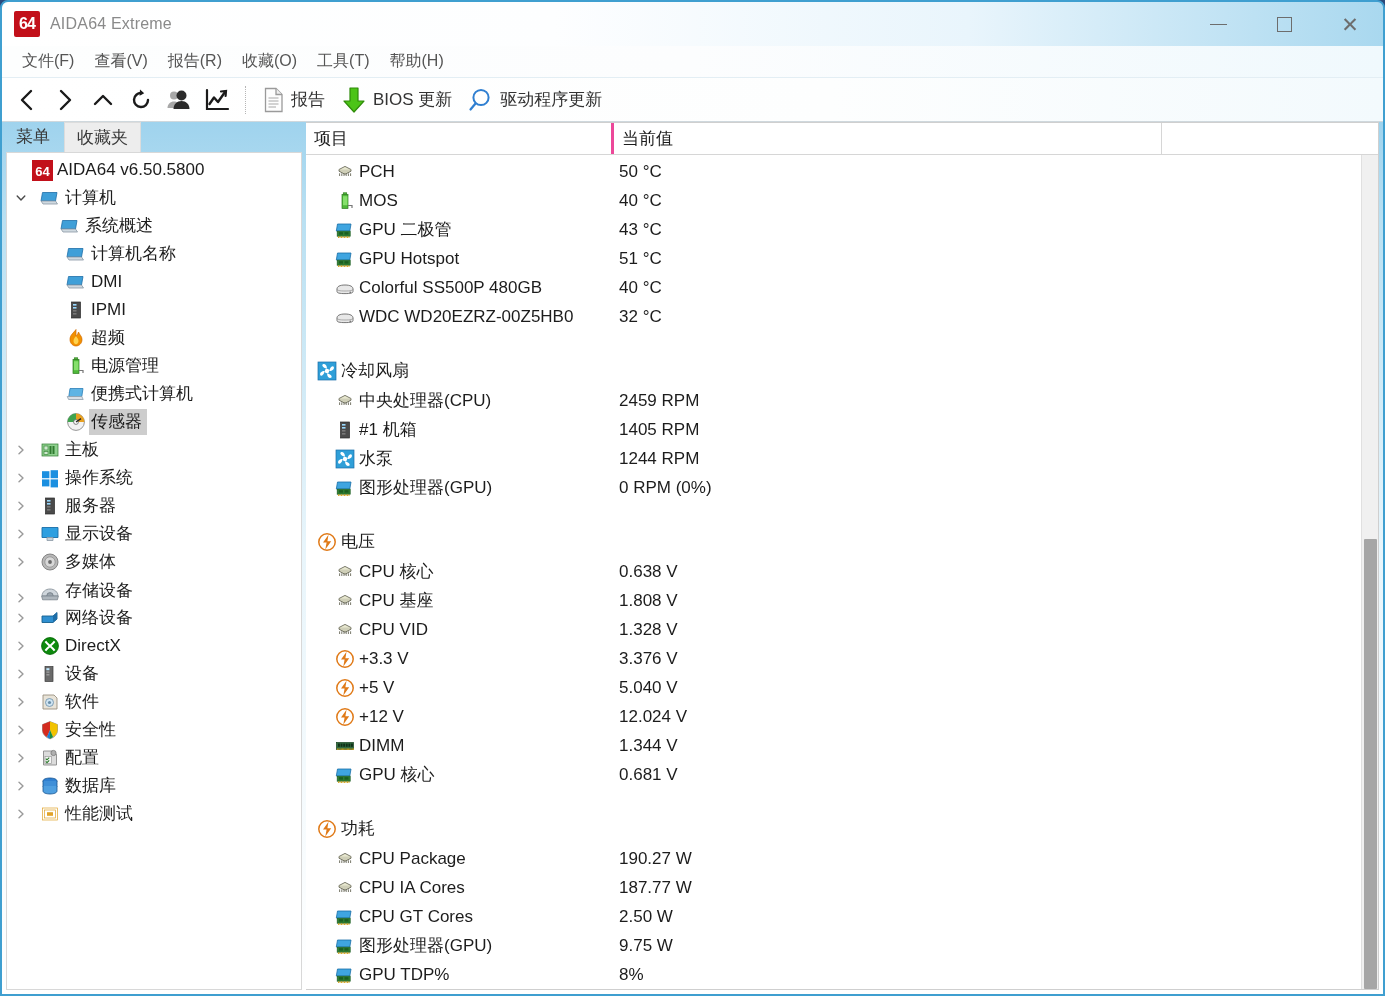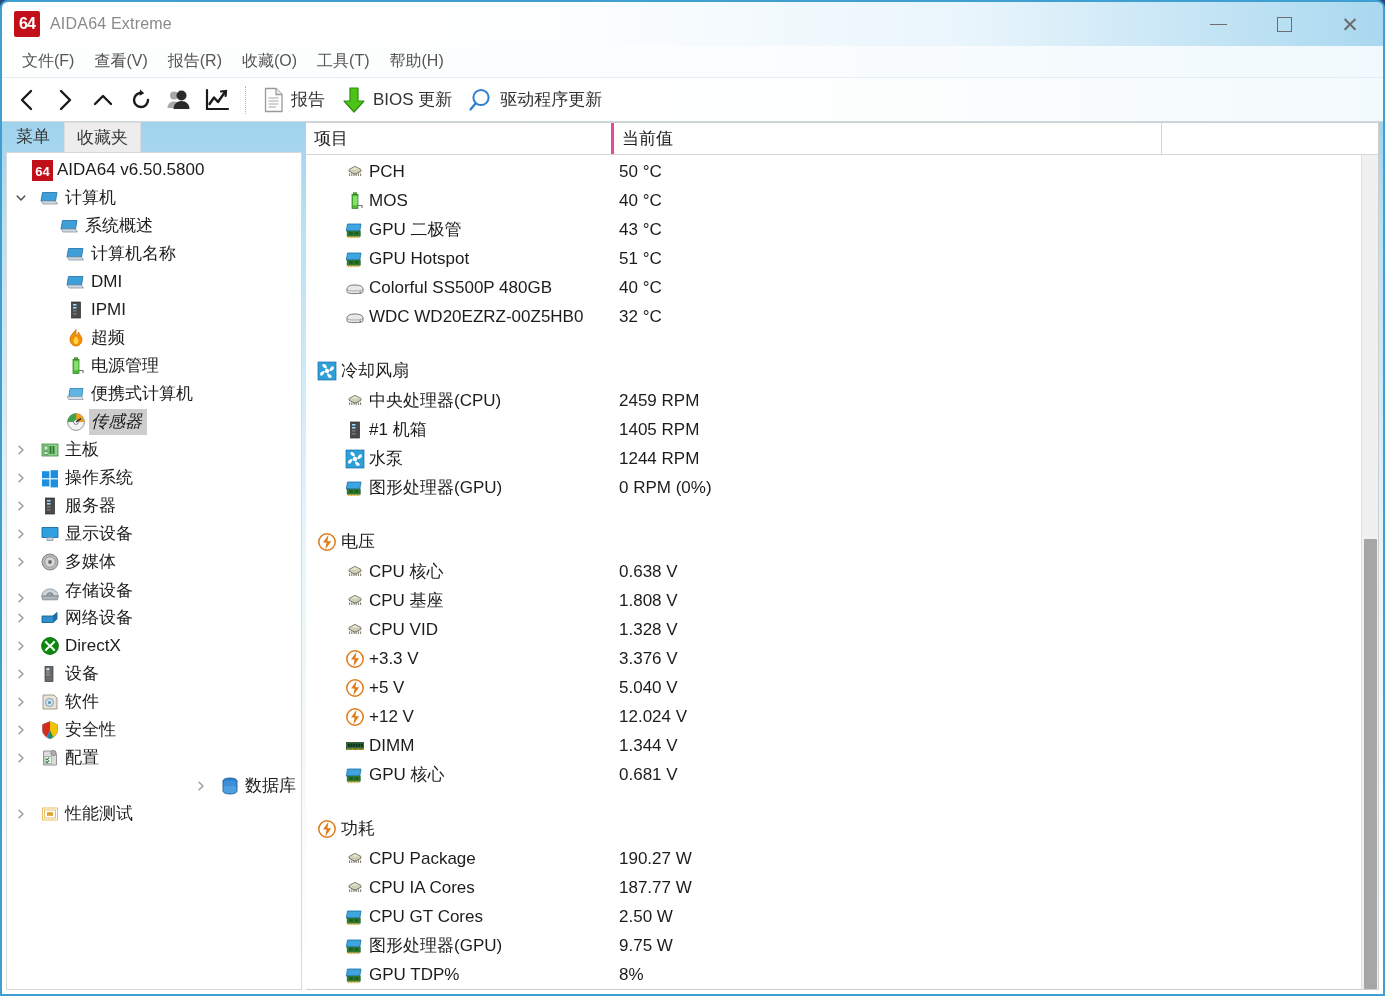--- a/index.html
+++ b/index.html
@@ -122,21 +122,21 @@
   .ch.c1 { width: 305px; }
   .ch.c2 { width: 550px; border-left: 3px solid #ec4899; }
   .ch.c3 { flex: 1; border-left: 1px solid #d6d6d6; }
 
   .rows { flex: 1; position: relative; overflow: hidden; }
   .rowlist { padding-top: 2px; }
   .row {
     display: flex; align-items: center; height: 29px;
     font-size: 17px; color: #1c1c1c; white-space: nowrap;
   }
-  .row .rname { display: flex; align-items: center; width: 305px; padding-left: 36px; }
+  .row .rname { display: flex; align-items: center; width: 305px; padding-left: 26px; }
   .row .rname.hdr { padding-left: 8px; font-weight: normal; }
   .row .ricon { width: 26px; flex: 0 0 26px; display:flex; align-items:center; justify-content:center; }
   .row .rtext { padding-left: 1px; }
   .row .rval { padding-left: 8px; }
   .row.section { height: 31px; }
   .spacer { height: 24px; }
 
   
   .vscroll {
     position: absolute; top: 0; right: 0; width: 17px; bottom: 0;
@@ -365,21 +365,21 @@
           <div class="node" style="padding-left: 34px;">
             <span class="expander"></span>
             <span class="nicon">
               <svg width="20" height="20" viewBox="0 0 20 20">
                 <path d="M4 4.5 H17 L15.8 12.5 H2.8 Z" fill="#5fb4e4" stroke="#2a7fb8" stroke-width="0.8"></path>
                 <path d="M1.2 12.5 H15.8 L17.2 15.5 H2.6 Z" fill="#d8dfe6" stroke="#90a0ac" stroke-width="0.8"></path>
               </svg>
             </span>
             <span class="nlabel">便携式计算机</span>
           </div>
-          <div class="node selected" style="padding-left: 34px; font-style: italic;">
+          <div class="node selected" style="padding-left: 34px;">
             <span class="expander"></span>
             <span class="nicon">
               <svg width="20" height="20" viewBox="0 0 20 20">
                 <circle cx="10" cy="10" r="8.4" fill="#f2f2f2" stroke="#8a8a8a" stroke-width="0.9"></circle>
                 <path d="M10 1.6 A8.4 8.4 0 0 1 18.4 10 L10 10 Z" fill="#e8a020"></path>
                 <path d="M10 1.6 A8.4 8.4 0 0 0 1.6 10 L10 10 Z" fill="#3fa34d"></path>
                 <circle cx="10" cy="10" r="2.4" fill="#fff" stroke="#666" stroke-width="0.8"></circle>
                 <path d="M10 10 L15 6.6" fill="none" stroke="#222" stroke-width="1.3"></path>
               </svg>
             </span>
@@ -564,21 +564,21 @@
             <span class="nicon">
               <svg width="20" height="20" viewBox="0 0 20 20">
                 <path d="M3.5 3 H13 L16.5 6.2 V17 H3.5 Z" fill="#dcdcdc" stroke="#8a8a8a" stroke-width="0.9"></path>
                 <rect x="5" y="8.5" width="6.5" height="7" fill="#f5f5f5" stroke="#9a9a9a" stroke-width="0.7"></rect>
                 <path d="M5.8 10.6 L7 11.8 L9.2 9.6 M5.8 13.4 L7 14.6 L9.2 12.4" fill="none" stroke="#2a7a2a" stroke-width="1.1"></path>
                 <circle cx="13.5" cy="5" r="2.6" fill="#b0b0b0" stroke="#7a7a7a" stroke-width="0.8"></circle>
               </svg>
             </span>
             <span class="nlabel">配置</span>
           </div>
-          <div class="node" style="padding-left: 8px; justify-content: flex-end;">
+          <div class="node" style="padding-left: 8px;">
             <span class="expander">
               <svg width="12" height="12" viewBox="0 0 12 12">
                 <path d="M4 2.2 L8 6 L4 9.8" fill="none" stroke="#9a9a9a" stroke-width="1.4" stroke-linecap="round" stroke-linejoin="round"></path>
               </svg>
             </span>
             <span class="nicon">
               <svg width="20" height="20" viewBox="0 0 20 20">
                 <path d="M3 5 C3 3.2 6.2 2 10 2 C13.8 2 17 3.2 17 5 C17 6.8 13.8 8 10 8 C6.2 8 3 6.8 3 5 Z" fill="#2f7fd0" stroke="#16538f" stroke-width="0.8"></path>
                 <path d="M3 5 V10 C3 11.8 6.2 13 10 13 C13.8 13 17 11.8 17 10 V5" fill="#3f8fd8" stroke="#16538f" stroke-width="0.8"></path>
                 <path d="M3 10 V15 C3 16.8 6.2 18 10 18 C13.8 18 17 16.8 17 15 V10" fill="#4f9fe0" stroke="#16538f" stroke-width="0.8"></path>

